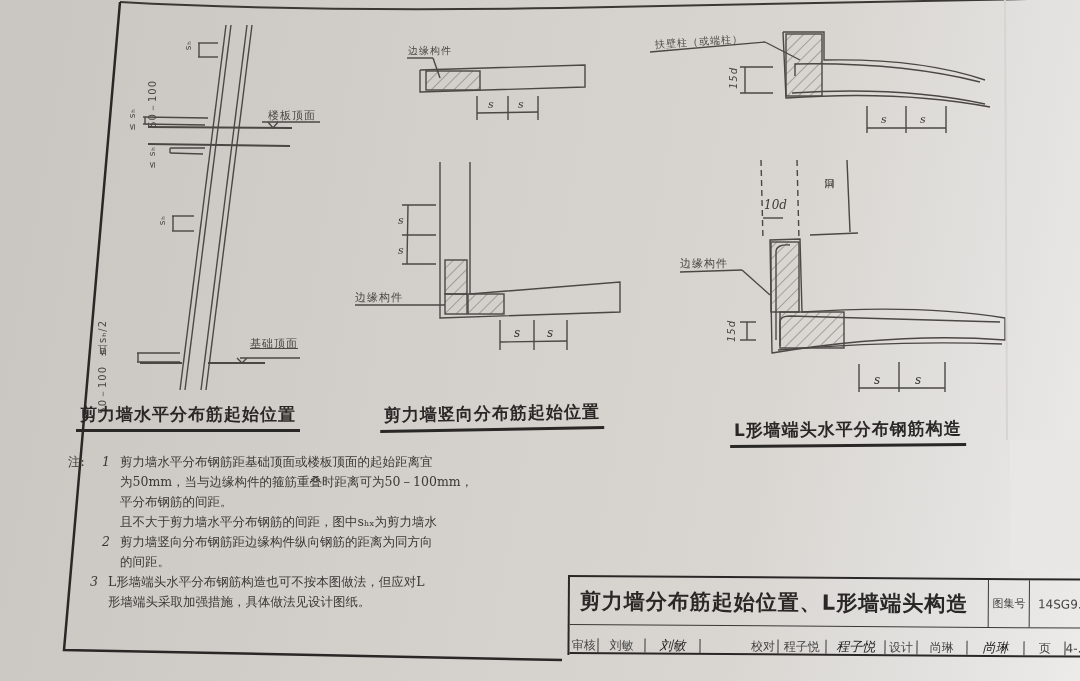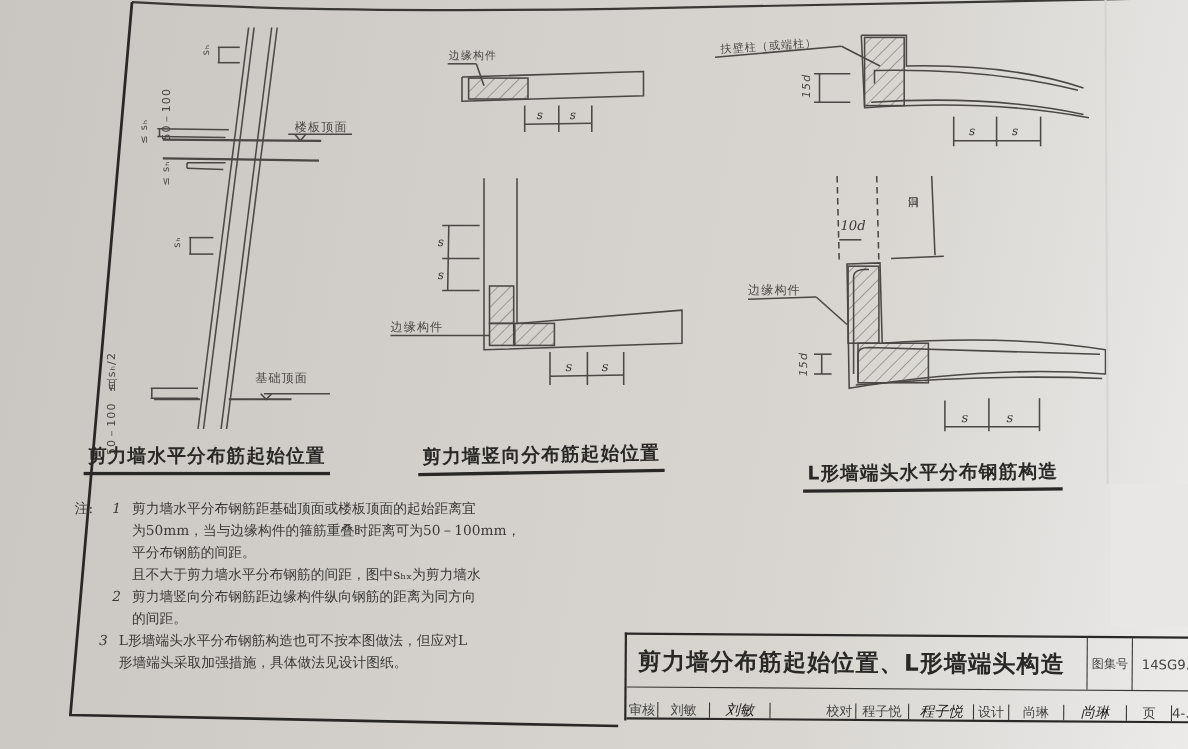--- a/index.html
+++ b/index.html
@@ -159,21 +159,21 @@
         <line x1="945" y1="362" x2="945" y2="392"></line>
       <line x1="859" y1="388" x2="945" y2="388"></line>
     </g>
 
     <line x1="1005" y1="0" x2="1007" y2="440" stroke="#d7d5d2" stroke-width="2"></line>
   </svg>
 
   <div class="light-patch"></div>
 
   <span class="lbl" style="left:268px;top:108px;">楼板顶面</span>
-  <span class="lbl" style="left:232px;top:336px;">基础顶面</span>
+  <span class="lbl" style="left:250px;top:336px;text-decoration:underline;">基础顶面</span>
   <span class="lbl lbl-v" style="left:146px;top:80px;font-size:10px;transform:rotate(180deg);">50－100</span>
   <span class="lbl lbl-v" style="left:96px;top:320px;font-size:10px;transform:rotate(180deg);">50－100 且 ≤ sₕ/2</span>
   <span class="lbl lbl-v" style="left:127px;top:108px;font-size:9px;transform:rotate(180deg);">≤ sₕ</span>
   <span class="lbl lbl-v" style="left:147px;top:146px;font-size:9px;transform:rotate(180deg);">≤ sₕ</span>
   <span class="lbl lbl-v" style="left:183px;top:40px;font-size:9px;transform:rotate(180deg);">sₕ</span>
   <span class="lbl lbl-v" style="left:157px;top:215px;font-size:9px;transform:rotate(180deg);">sₕ</span>
   <span class="caption" style="left:76px;top:403px;">剪力墙水平分布筋起始位置</span>
 
   <span class="lbl" style="left:408px;top:44px;font-size:10px;">边缘构件</span>
   <span class="dim" style="left:488px;top:98px;">s</span>

